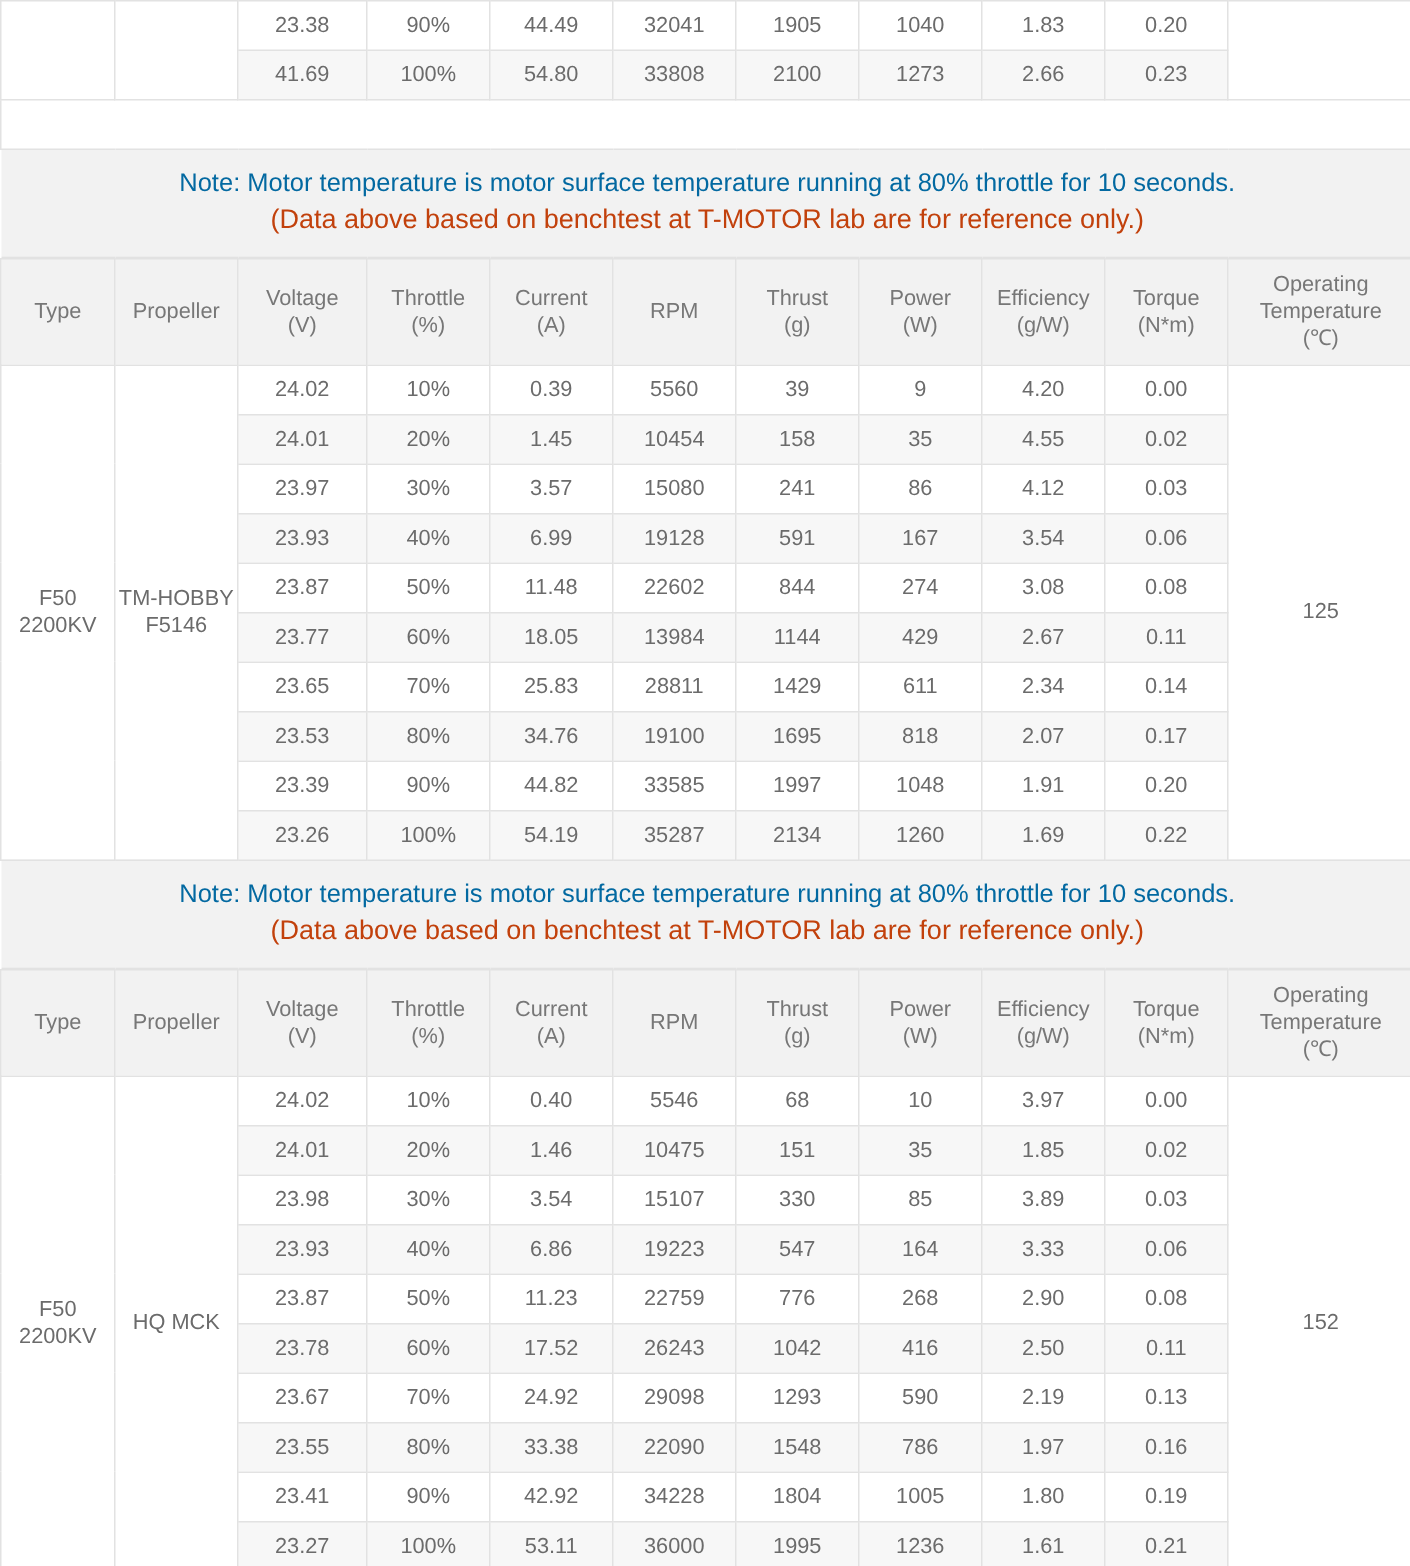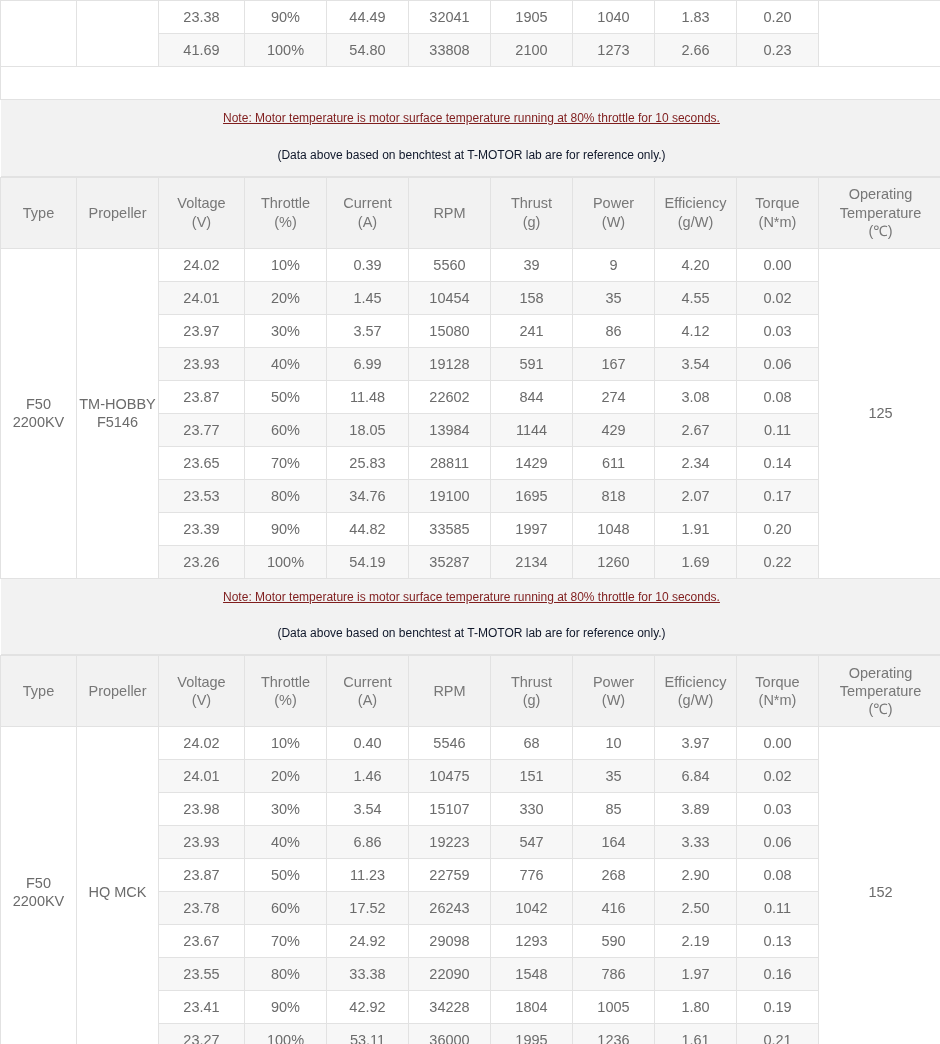--- a/index.html
+++ b/index.html
@@ -72,31 +72,30 @@
   }
 
   tr.note-row td {
     background: #f2f2f2;
     border-left: none;
     border-right: none;
     padding: 10px 6px 12px 6px;
     height: auto;
   }
   .note-main {
-    font-size: 12px;
-    color: #7f1d1d;
+    font-size: 17px;
+    color: #0369a1;
     display: block;
     line-height: 1.4;
-    text-decoration: underline;
   }
   .note-sub {
-    font-size: 12px;
-    color: #0f172a;
+    font-size: 18px;
+    color: #c2410c;
     display: block;
-    margin-top: 20px;
+    margin-top: 0;
     line-height: 1.4;
   }
 
   .spacer-row td {
     border: none;
     height: 6px;
     background: #ffffff;
     padding: 0;
   }
 
@@ -405,21 +404,21 @@
         <td class="data-cell">0.00</td>
         <td class="side-cell" rowspan="10">152</td>
       </tr>
       <tr class="alt">
         <td class="data-cell">24.01</td>
         <td class="data-cell">20%</td>
         <td class="data-cell">1.46</td>
         <td class="data-cell">10475</td>
         <td class="data-cell">151</td>
         <td class="data-cell">35</td>
-        <td class="data-cell">6.84</td>
+        <td class="data-cell">1.85</td>
         <td class="data-cell">0.02</td>
       </tr>
       <tr>
         <td class="data-cell">23.98</td>
         <td class="data-cell">30%</td>
         <td class="data-cell">3.54</td>
         <td class="data-cell">15107</td>
         <td class="data-cell">330</td>
         <td class="data-cell">85</td>
         <td class="data-cell">3.89</td>

